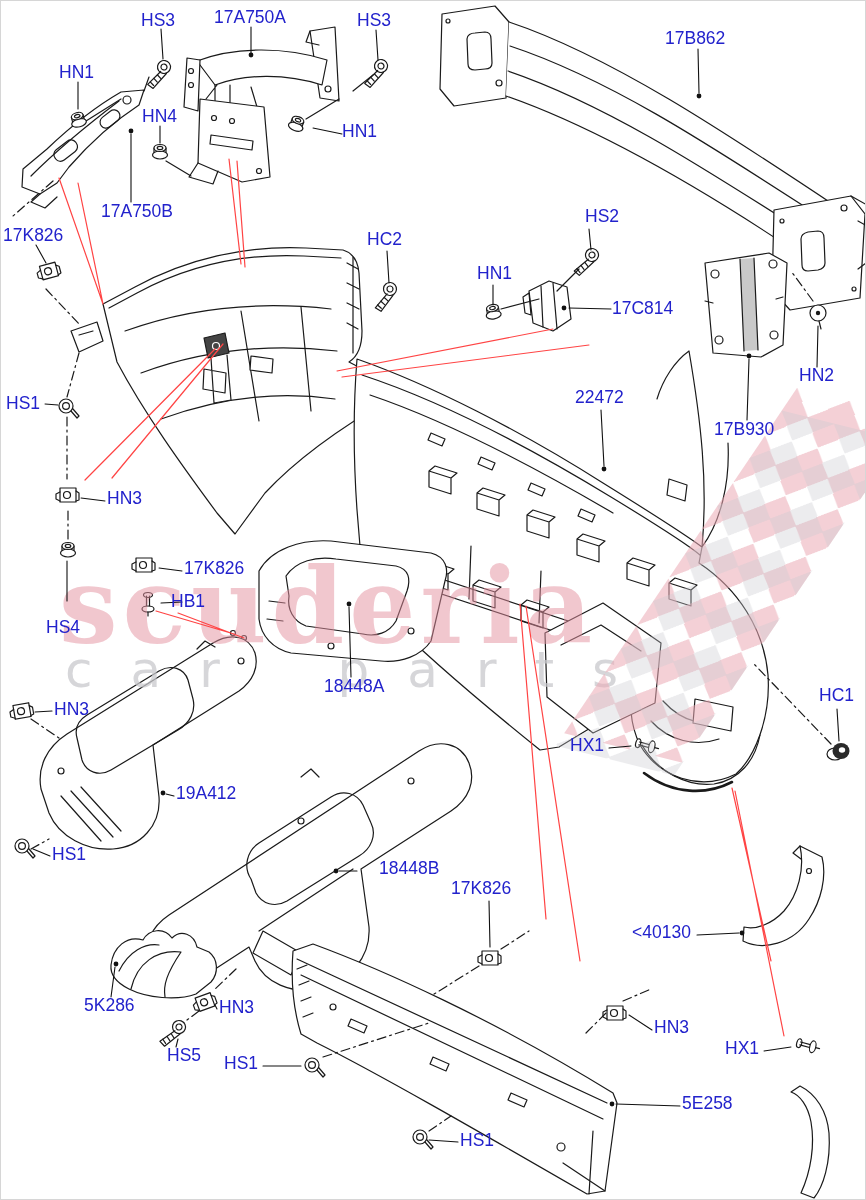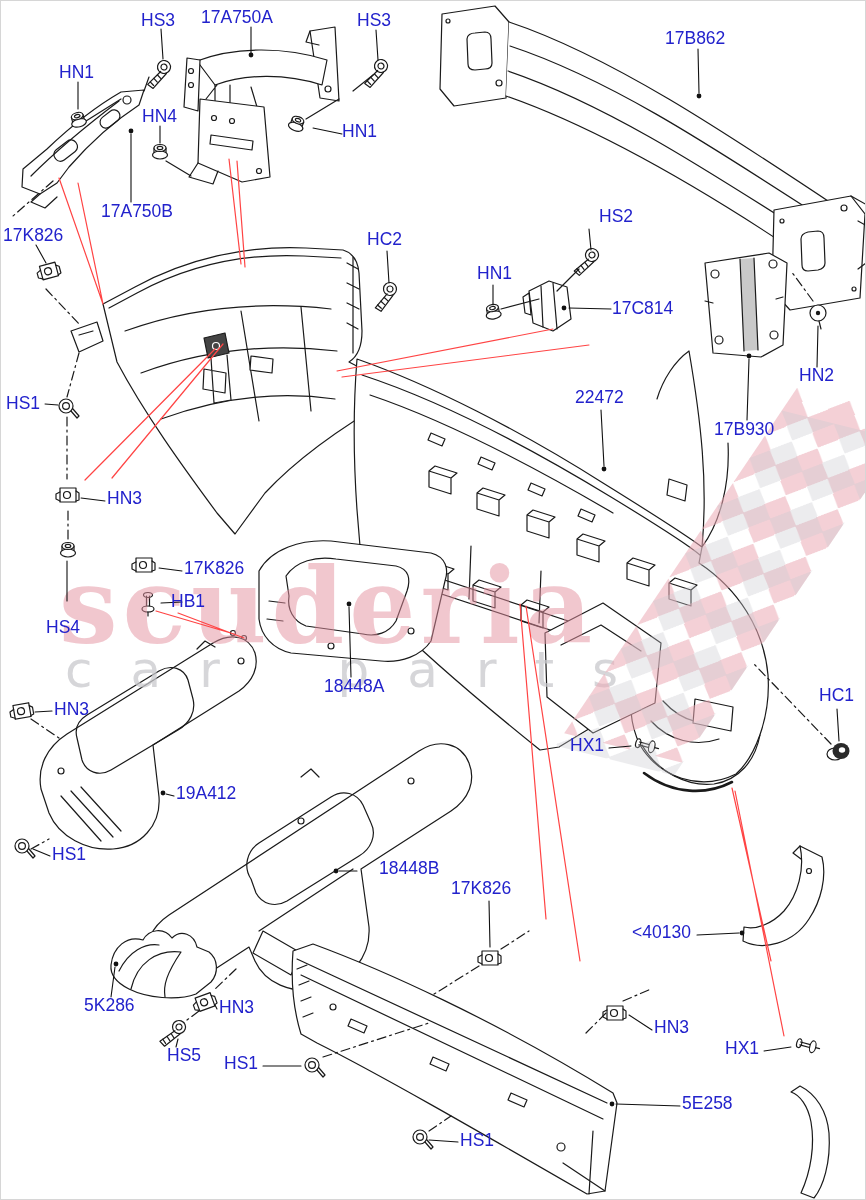--- a/index.html
+++ b/index.html
@@ -356,30 +356,30 @@
         <circle cx="162" cy="792" r="2.4"></circle>
       <circle cx="335" cy="870" r="2.4"></circle>
         <circle cx="741" cy="932" r="2.4"></circle>
       <circle cx="611" cy="1103" r="2.4"></circle>
         <circle cx="115" cy="963" r="2.4"></circle>
     </g>
   </svg>
 
   <div id="labels">
     <div class="lbl" style="left:140px;top:11px">HS3</div>
-    <div class="lbl" style="left:200px;top:8px">17A750A</div>
+    <div class="lbl" style="left:213px;top:8px">17A750A</div>
     <div class="lbl" style="left:356px;top:11px">HS3</div>
     <div class="lbl" style="left:664px;top:29px">17B862</div>
     <div class="lbl" style="left:58px;top:63px">HN1</div>
     <div class="lbl" style="left:141px;top:107px">HN4</div>
     <div class="lbl" style="left:341px;top:122px">HN1</div>
     <div class="lbl" style="left:100px;top:202px">17A750B</div>
     <div class="lbl" style="left:2px;top:226px">17K826</div>
     <div class="lbl" style="left:366px;top:230px">HC2</div>
-    <div class="lbl" style="left:598px;top:207px">HS2</div>
+    <div class="lbl" style="left:584px;top:207px">HS2</div>
     <div class="lbl" style="left:476px;top:264px">HN1</div>
     <div class="lbl" style="left:611px;top:299px">17C814</div>
     <div class="lbl" style="left:798px;top:366px">HN2</div>
     <div class="lbl" style="left:574px;top:388px">22472</div>
     <div class="lbl" style="left:713px;top:420px">17B930</div>
     <div class="lbl" style="left:5px;top:394px">HS1</div>
     <div class="lbl" style="left:106px;top:489px">HN3</div>
     <div class="lbl" style="left:183px;top:559px">17K826</div>
     <div class="lbl" style="left:45px;top:618px">HS4</div>
     <div class="lbl" style="left:170px;top:592px">HB1</div>

